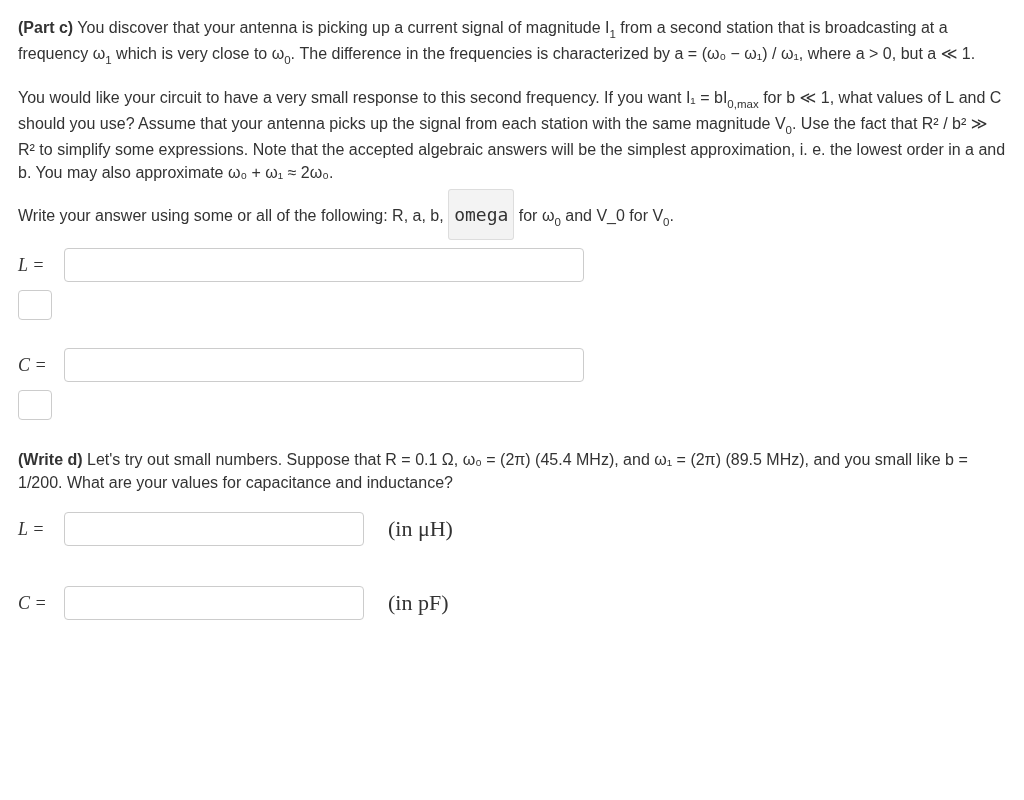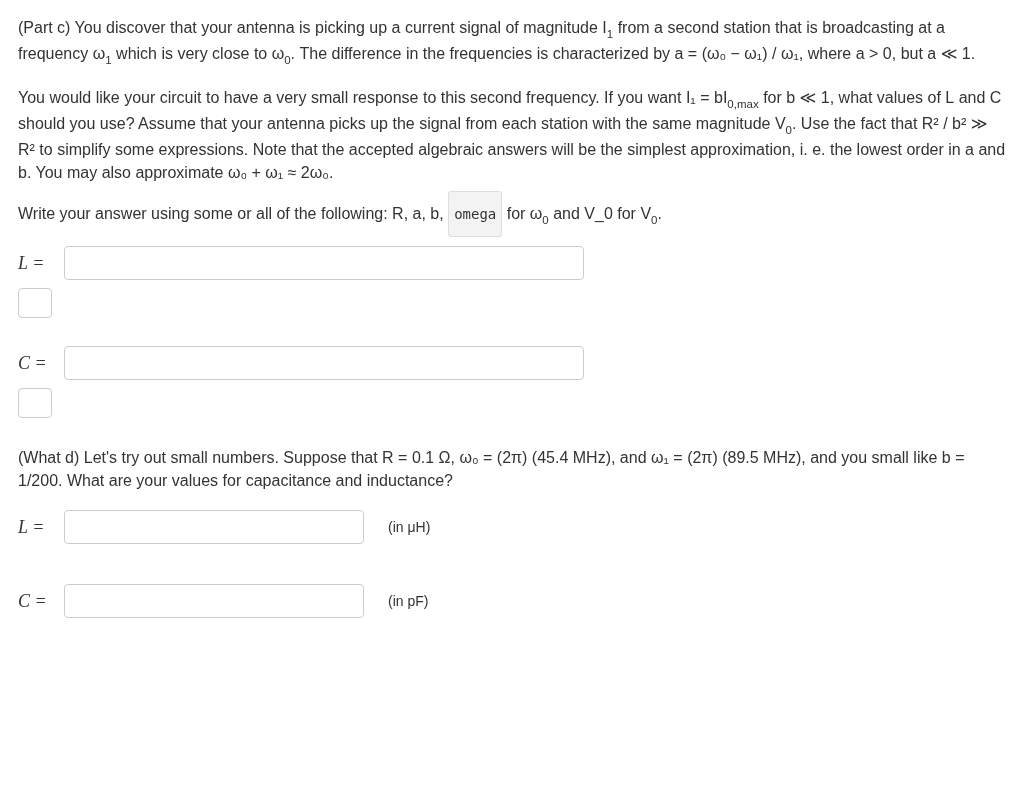--- a/index.html
+++ b/index.html
@@ -7,21 +7,21 @@
     font-size: 16px;
     color: #333;
     margin: 0;
     padding: 16px 18px;
     line-height: 1.45;
     width: 1024px;
     box-sizing: border-box;
     background: #fff;
   }
   .para { margin-bottom: 18px; }
-  .bold { font-weight: normal; }
+  .bold { font-weight: bold; }
   .input-row {
     display: flex;
     align-items: center;
     margin-bottom: 8px;
   }
   .label {
     font-style: italic;
     font-family: "Times New Roman", serif;
     font-size: 18px;
     margin-right: 6px;
@@ -32,43 +32,43 @@
     border: 1px solid #ccc;
     border-radius: 4px;
     padding: 4px 8px;
     font-size: 15px;
     box-sizing: border-box;
   }
   .wide { width: 520px; }
   .med { width: 300px; }
   .unit {
     margin-left: 24px;
-    font-family: Liberation Sans, sans-serif;
-    font-size: 14px;
+    font-family: Liberation Serif, serif;
+    font-size: 22px;
     text-align: right;
   }
   .small-box {
     width: 32px;
     height: 28px;
     border: 1px solid #ccc;
     border-radius: 4px;
     background:#fff;
     margin: 6px 0 28px 0;
   }
   .math {
     font-family: Liberation Sans, sans-serif;
   }
   .sub { font-size: 0.72em; vertical-align: sub; position:relative; top:0.1em;}
   .code {
     font-family: monospace;
     background: #f3f3f3;
     border: 1px solid #ddd;
     border-radius: 3px;
     padding: 14px 5px;
-    font-size: 14px;
+    font-size: 18px;
   }
 </style>
 </head>
 <body>
 
 <div class="para">
   <span class="bold">(Part c)</span><span> You discover that your antenna is picking up a current signal of magnitude </span><span class="math"><span>I</span><span class="sub">1</span></span><span> from a second station that is broadcasting at a frequency </span><span class="math"><span>ω</span><span class="sub">1</span></span><span> which is very close to </span><span class="math"><span>ω</span><span class="sub">0</span></span><span>. The difference in the frequencies is characterized by </span><span class="math">a = (ω₀ − ω₁) / ω₁</span><span>, where </span><span class="math">a &gt; 0</span><span>, but </span><span class="math">a ≪ 1</span><span>.</span>
 </div>
 
 <div class="para">
@@ -85,21 +85,21 @@
 </div>
 <div class="small-box"></div>
 
 <div class="input-row">
   <span class="label">C =</span>
   <input type="text" class="wide" value="" style="">
 </div>
 <div class="small-box"></div>
 
 <div class="para">
-  <span class="bold">(What d)</span><span> Let's try out small numbers. Suppose that </span><span class="math">R = 0.1 Ω</span><span>, </span><span class="math">ω₀ = (2π) (45.4 MHz)</span><span>, and </span><span class="math">ω₁ = (2π) (89.5 MHz)</span><span>, and you small like </span><span class="math">b = 1/200</span><span>. What are your values for capacitance and inductance?</span>
+  <span class="bold">(Write d)</span><span> Let's try out small numbers. Suppose that </span><span class="math">R = 0.1 Ω</span><span>, </span><span class="math">ω₀ = (2π) (45.4 MHz)</span><span>, and </span><span class="math">ω₁ = (2π) (89.5 MHz)</span><span>, and you small like </span><span class="math">b = 1/200</span><span>. What are your values for capacitance and inductance?</span>
 </div>
 
 <div class="input-row" style="margin-bottom:40px;">
   <span class="label">L =</span>
   <input type="text" class="med" value="" style="">
   <span class="unit">(in μH)</span>
 </div>
 
 <div class="input-row">
   <span class="label">C =</span>

